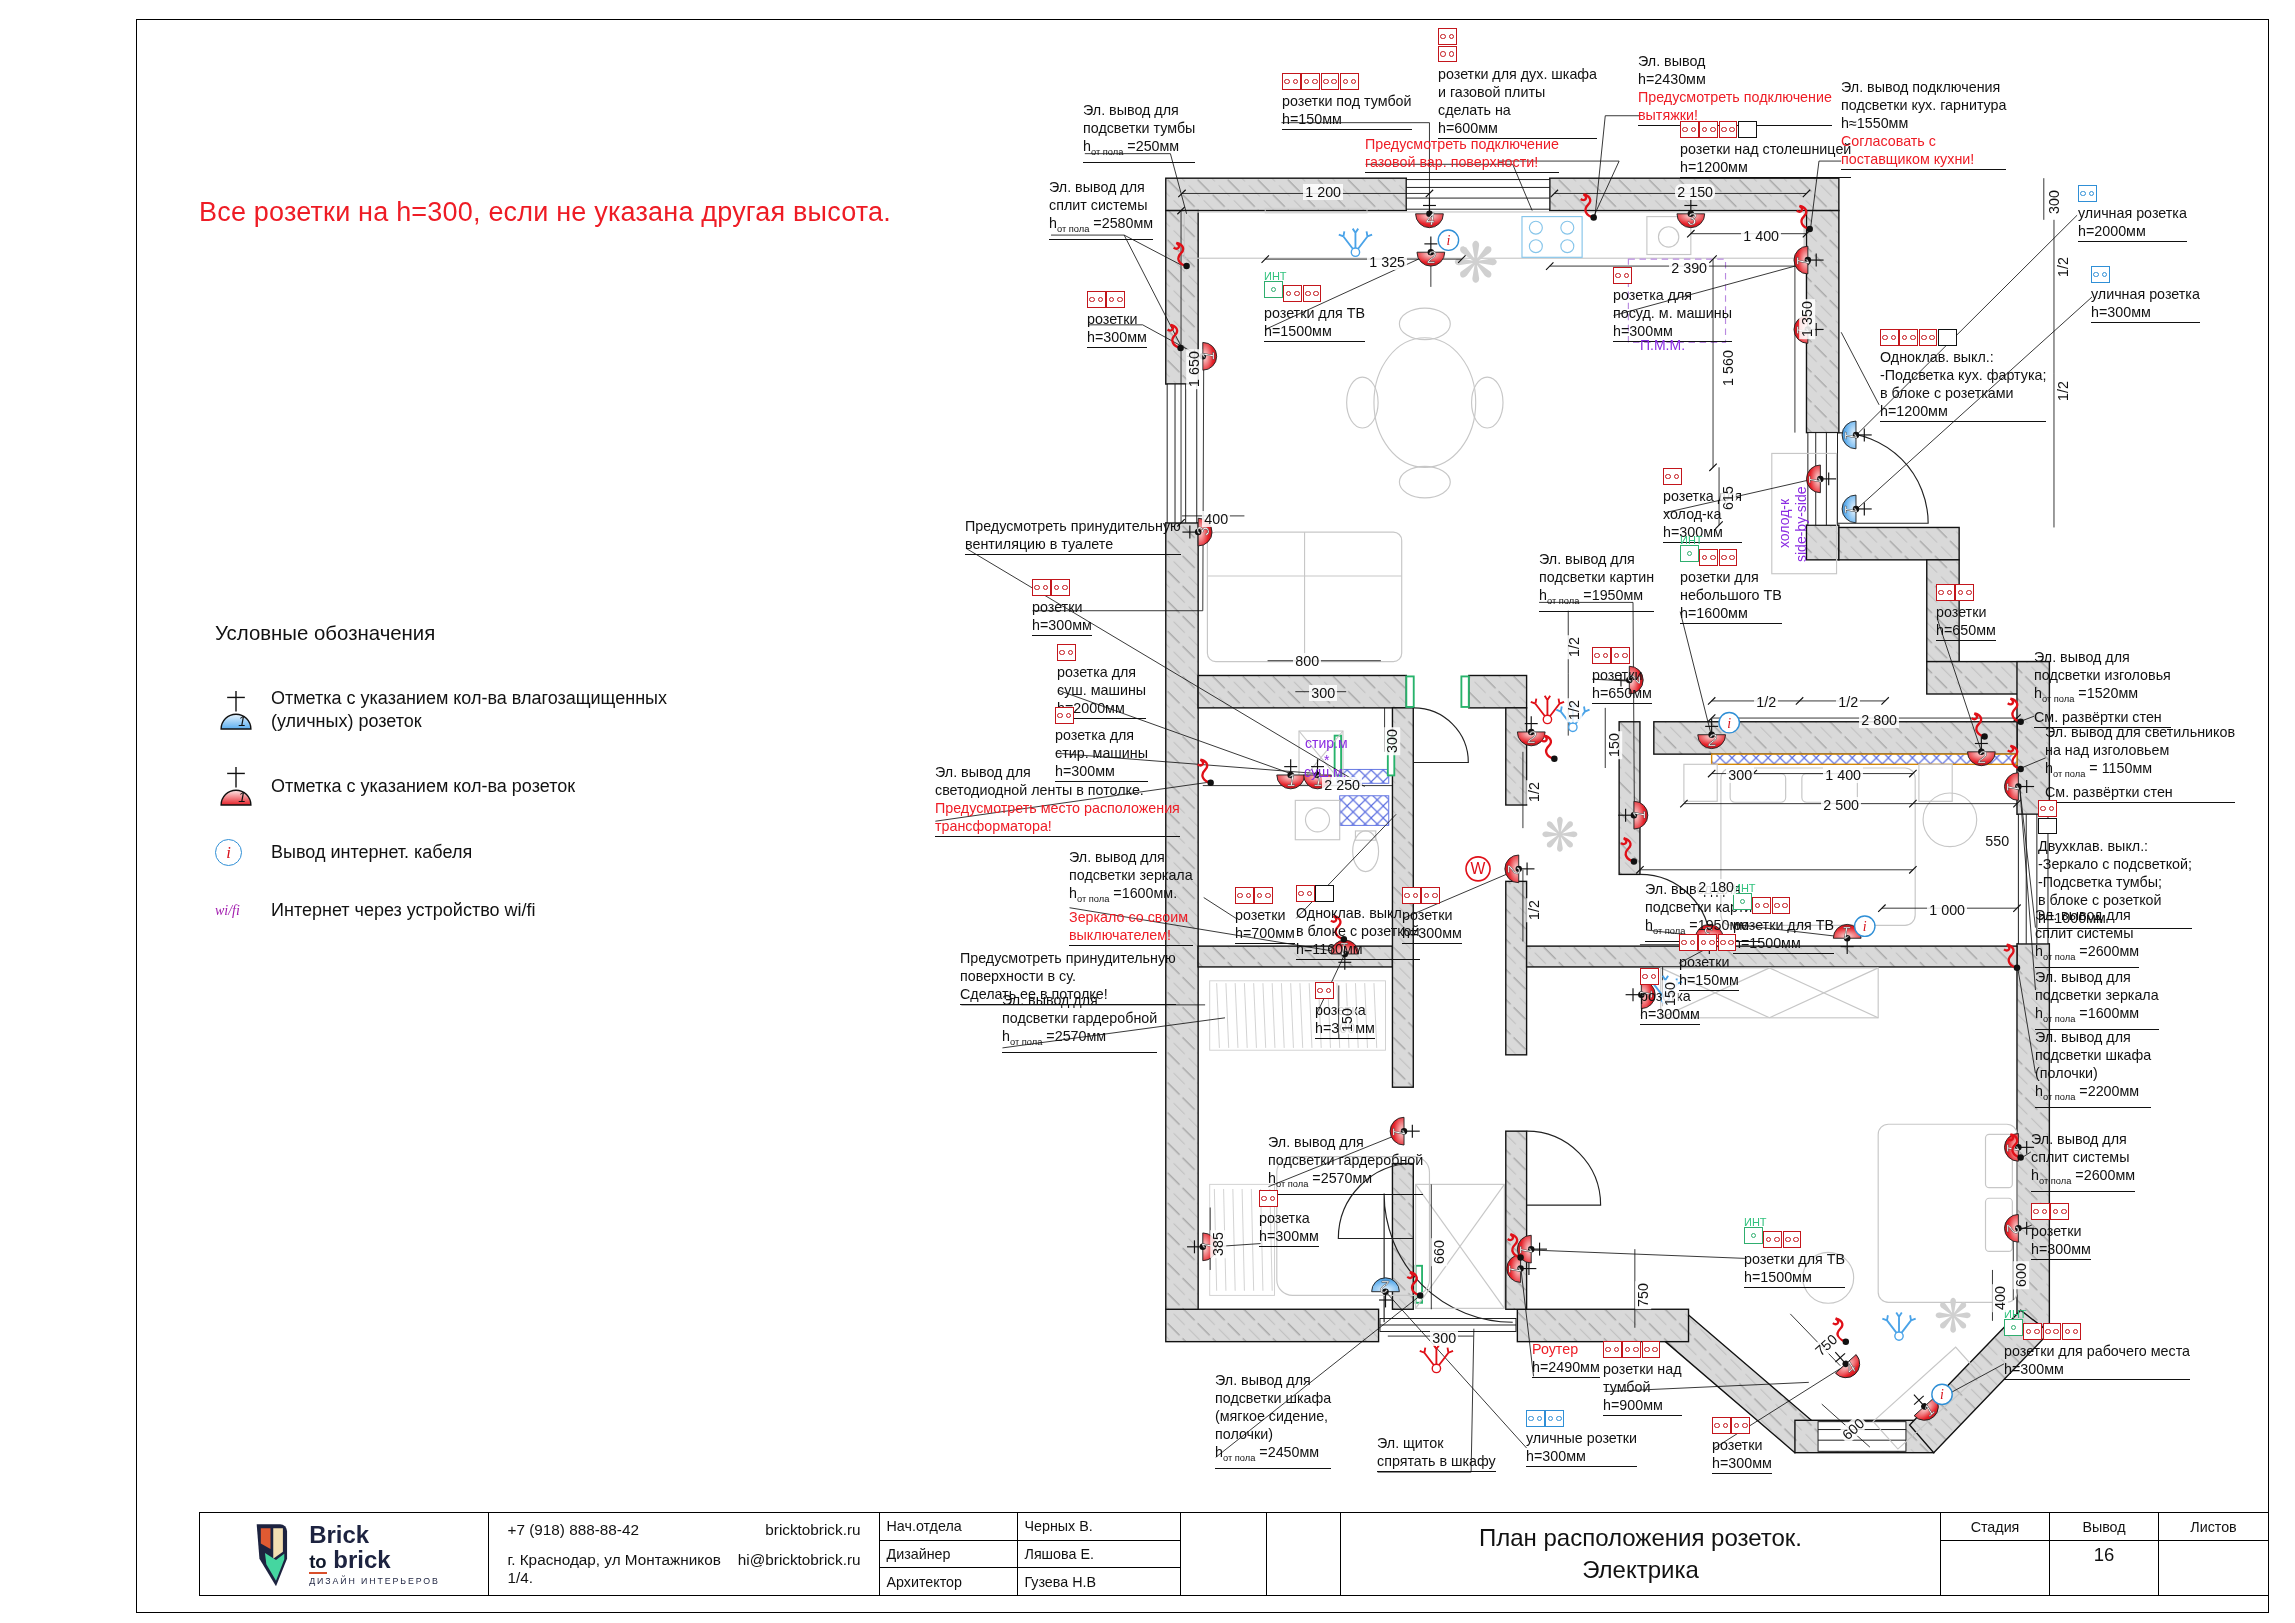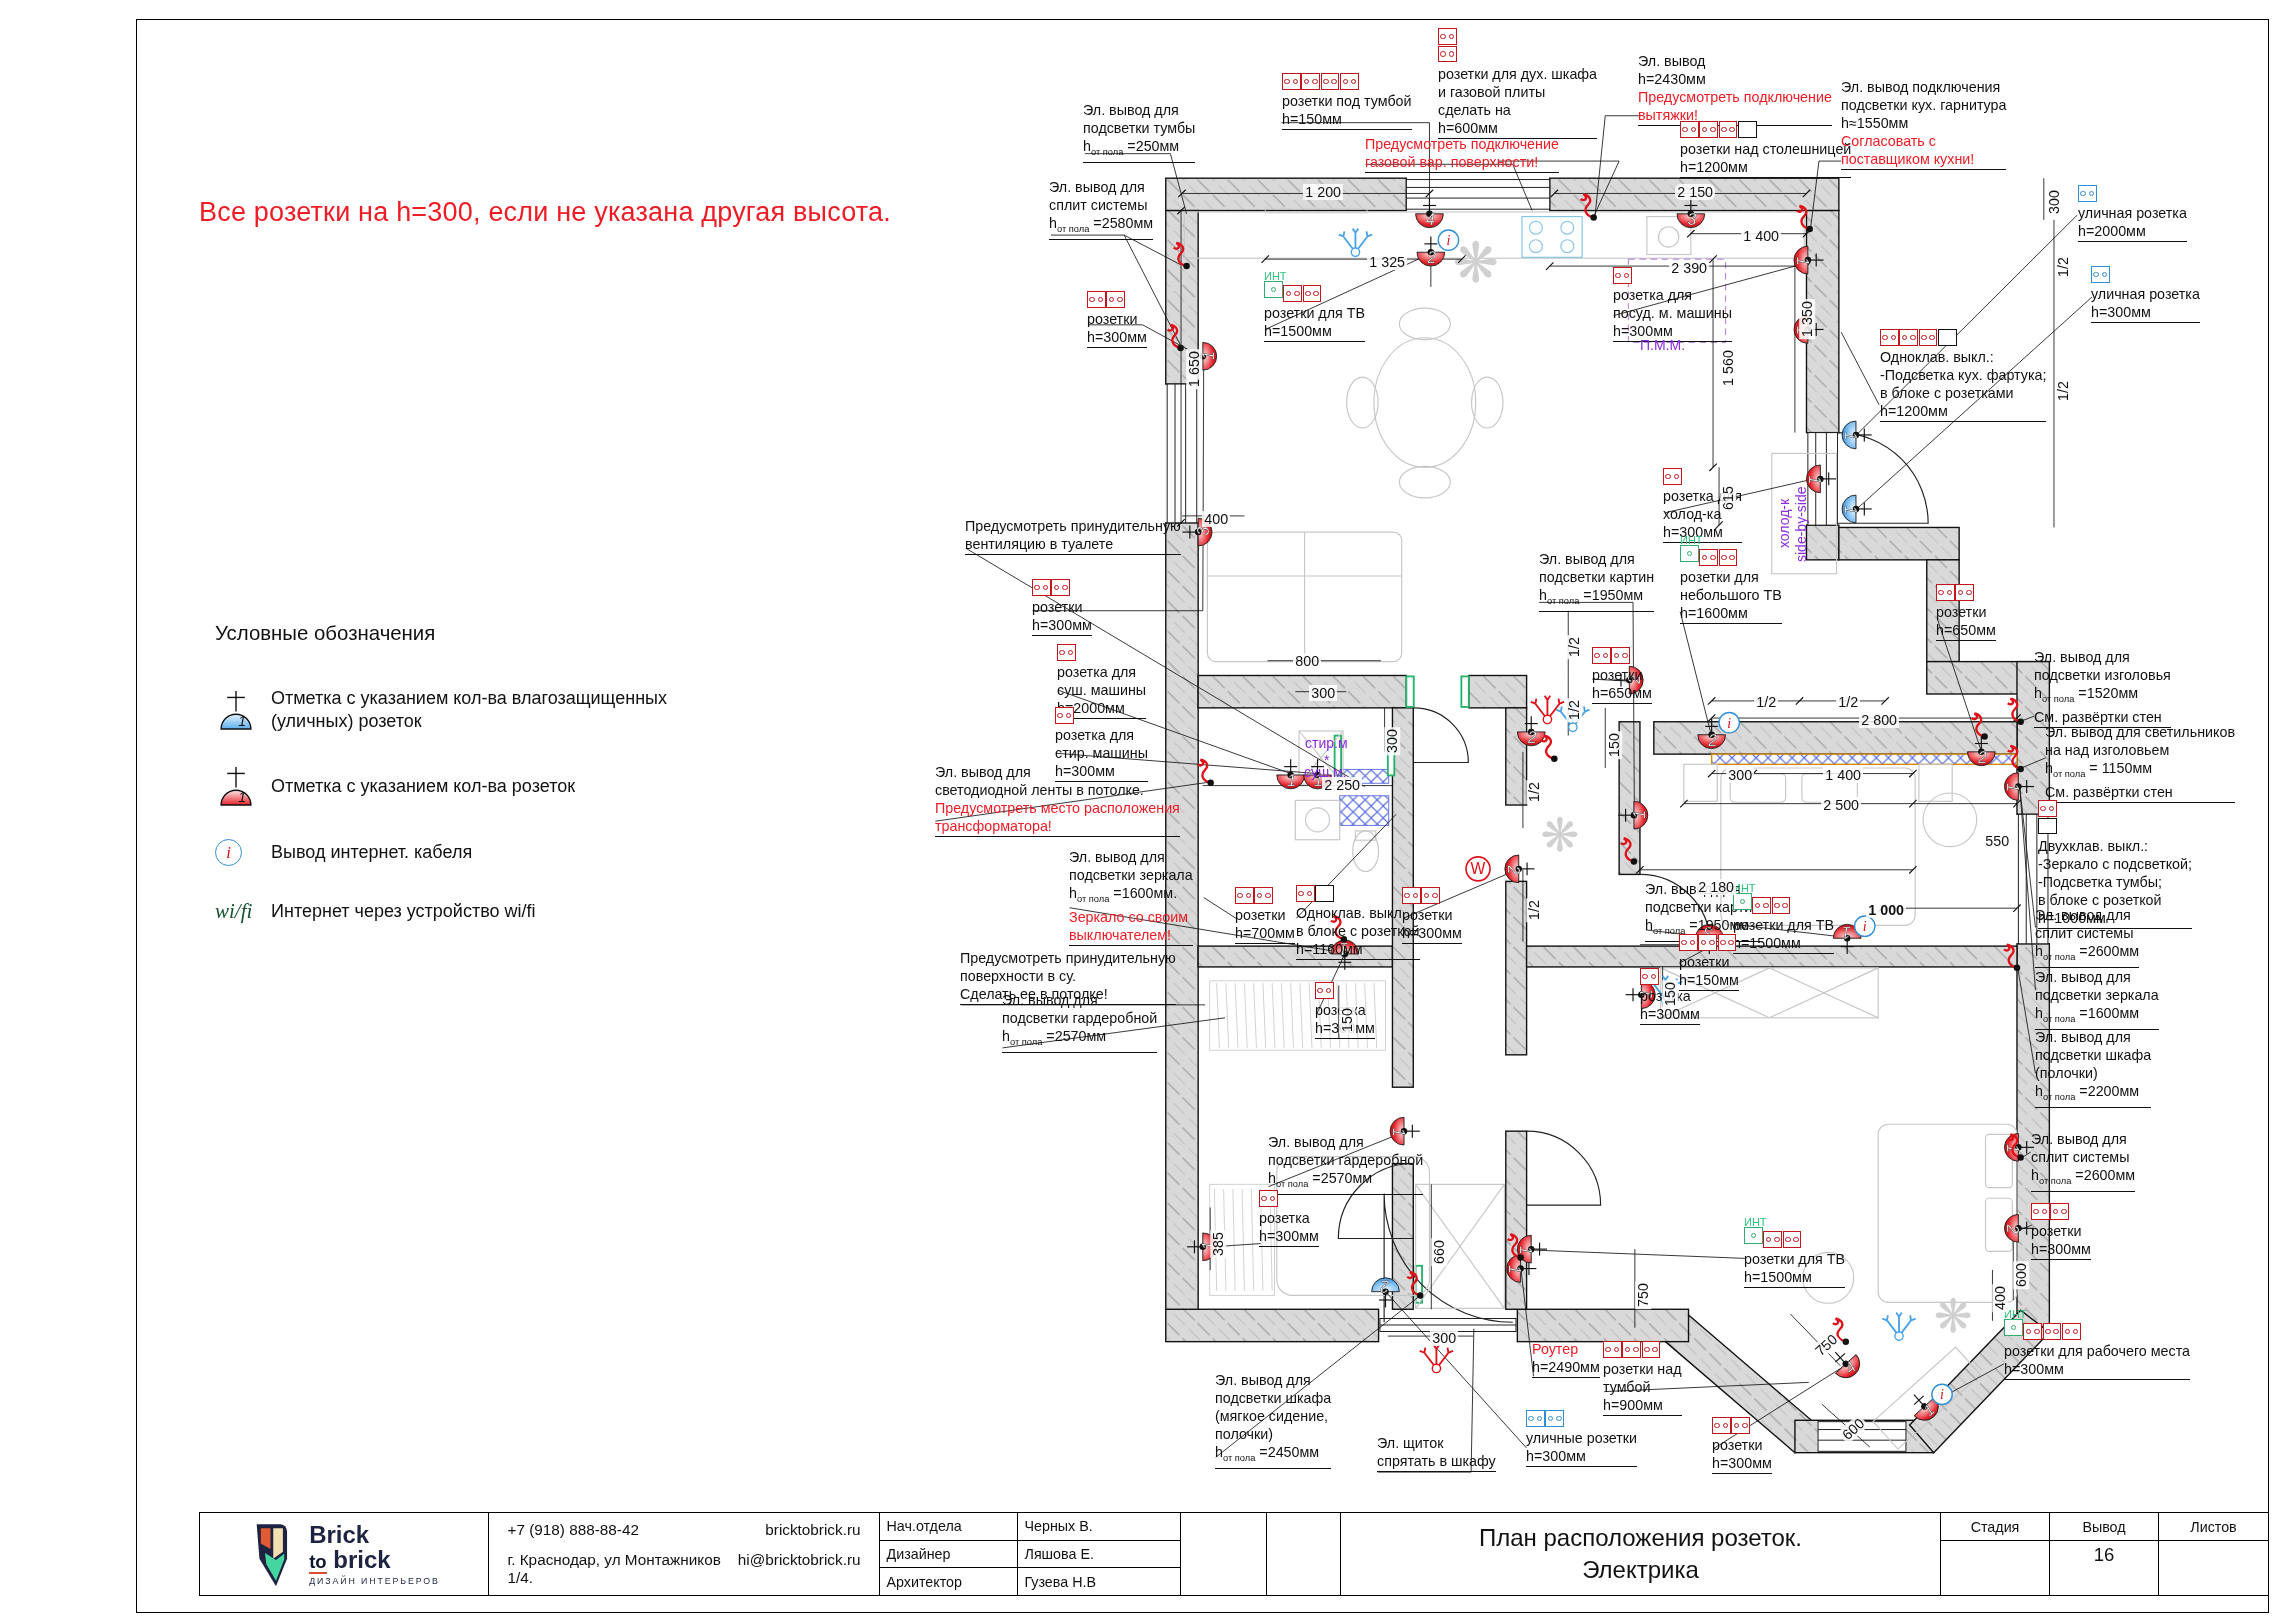--- a/index.html
+++ b/index.html
@@ -11,21 +11,21 @@
          border:1.4px solid #000;box-sizing:border-box;}
   
   .rednote{position:absolute;left:199px;top:197px;font-size:27px;color:#ee1c25;
            letter-spacing:0.2px;white-space:nowrap;}
   
   .legend{position:absolute;left:215px;top:622px;width:486px;}
   .legend h3{font-size:20.4px;font-weight:normal;margin:0 0 42px 0;}
   .lgrow{display:flex;align-items:center;margin-bottom:33px;}
   .lgico{width:56px;flex:0 0 56px;display:flex;justify-content:flex-start;}
   .lgtxt{font-size:18px;line-height:23px;}
-  .wifi{color:#14532d;font-style:italic;font-size:21px;font-family:"Liberation Serif",serif;}
+  .wifi{color:#a21caf;font-style:italic;font-size:14px;font-family:"Liberation Serif",serif;}
   .icircle{width:25px;height:25px;border:1.4px solid #2f8fd6;border-radius:50%;
            display:flex;align-items:center;justify-content:center;
            color:#d80f18;font-style:italic;font-size:16.7px;font-family:"Liberation Serif",serif;background:#fff;}
   
   svg#plan{position:absolute;left:0;top:0;}
   
   .ann{position:absolute;font-size:14.3px;line-height:18px;white-space:nowrap;}
   .ann .ul{border-bottom:0.9px solid #111;display:inline-block;padding-bottom:0.9px;}
   .ann .r{color:#ee1c25;}
   .ann sub{font-size:9.3px;}
@@ -927,21 +927,21 @@
     <div class="dim" style="left: 1836px; top: 694px;">1/2</div>
     <div class="dim" style="left: 1859px; top: 712px;">2 800</div>
     <div class="dim" style="left: 1726px; top: 767px;">300</div>
     <div class="dim" style="left: 1823px; top: 767px;">1 400</div>
     <div class="dim" style="left: 1821px; top: 797px;">2 500</div>
     <div class="dim" style="left: 1983px; top: 797px; margin-top: 36px;">550</div>
     <div class="dim" style="left: 1562px; top: 639px; transform: rotate(-90deg);">1/2</div>
     <div class="dim" style="left: 1562px; top: 702px; transform: rotate(-90deg);">1/2</div>
     <div class="dim" style="left: 1600px; top: 737px; transform: rotate(-90deg);">150</div>
     <div class="dim" style="left: 1696px; top: 863px; margin-top: 16px;">2 180</div>
-    <div class="dim" style="left: 1866px; top: 902px; font-weight: bold;">1 000</div>
+    <div class="dim" style="left: 1927px; top: 902px;">1 000</div>
     <div class="dim" style="left: 1656px; top: 986px; transform: rotate(-90deg);">150</div>
     <div class="dim" style="left: 1333px; top: 1012px; transform: rotate(-90deg);">150</div>
     <div class="dim" style="left: 1425px; top: 1244px; transform: rotate(-90deg);">660</div>
     <div class="dim" style="left: 1629px; top: 1287px; transform: rotate(-90deg);">750</div>
     <div class="dim" style="left: 1204px; top: 1236px; transform: rotate(-90deg);">385</div>
     <div class="dim" style="left: 2007px; top: 1267px; transform: rotate(-90deg);">600</div>
     <div class="dim" style="left: 1986px; top: 1290px; transform: rotate(-90deg);">400</div>
     <div class="dim" style="left: 1812px; top: 1337px; transform: rotate(-42deg);">750</div>
     <div class="dim" style="left: 1839px; top: 1421px; transform: rotate(-42deg);">600</div>
     <div class="dim" style="left: 1430px; top: 1330px;">300</div>

